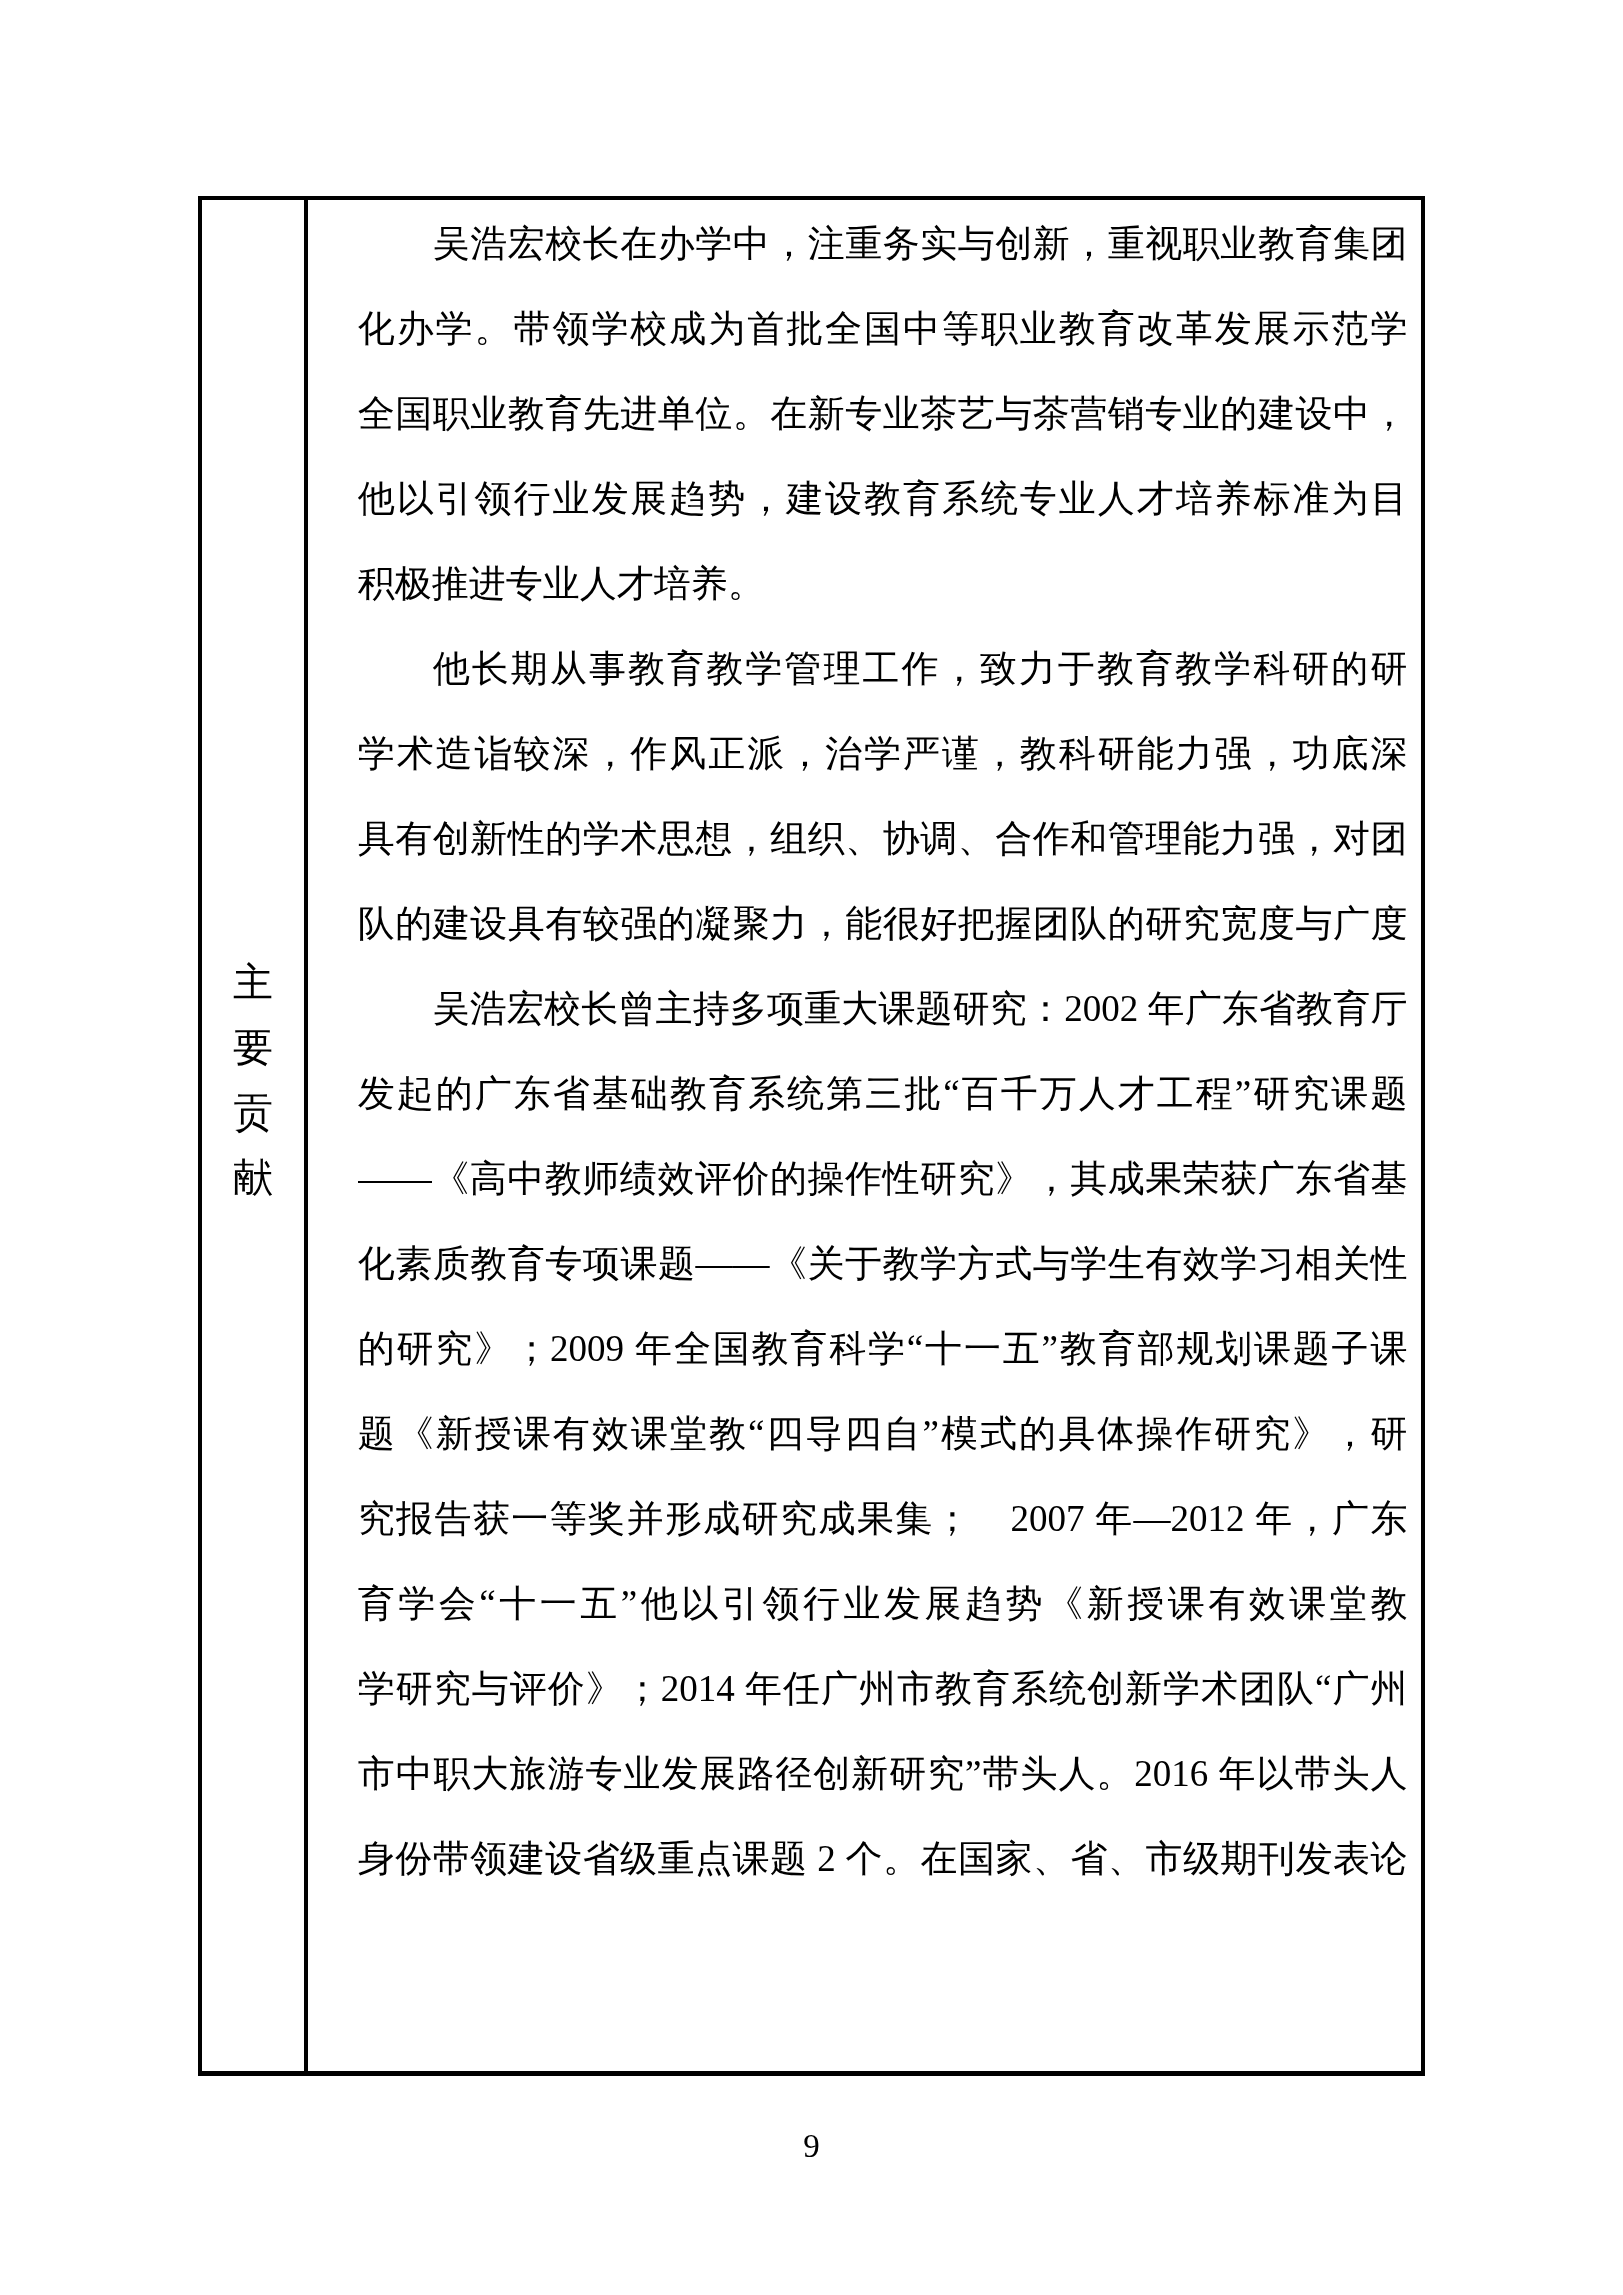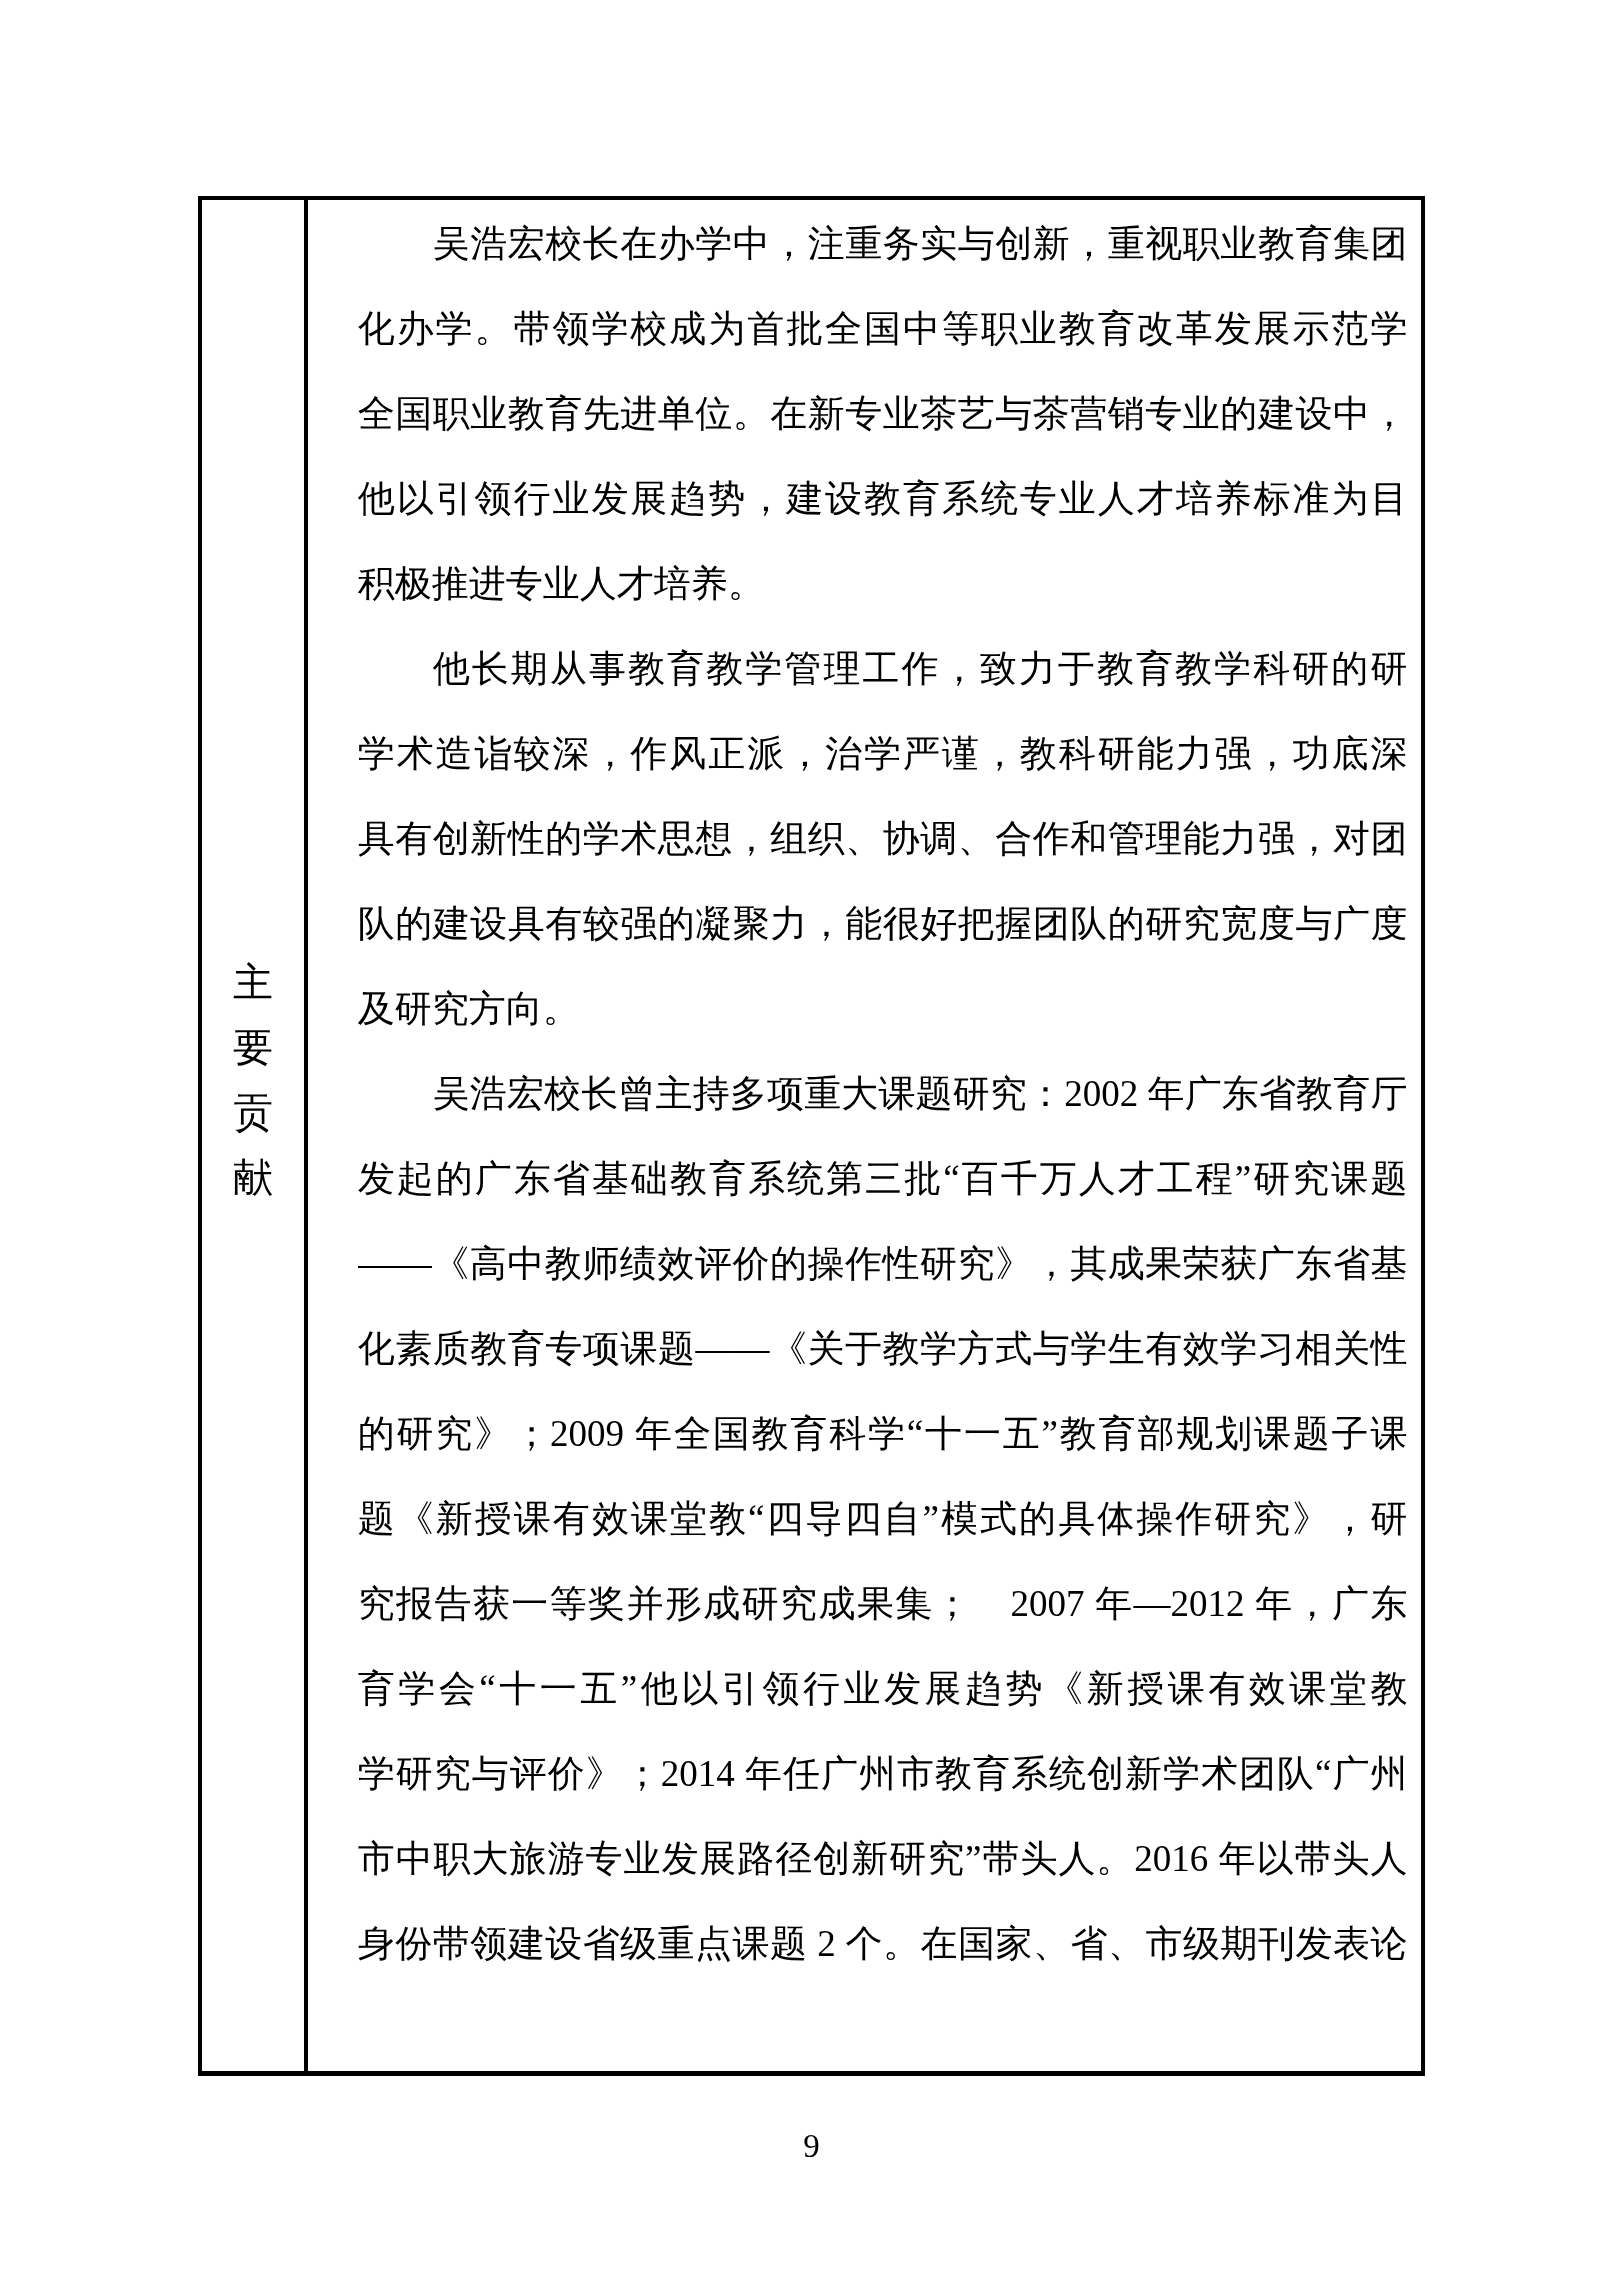--- a/index.html
+++ b/index.html
@@ -88,21 +88,20 @@
           <div class="text-line">化办学。带领学校成为首批全国中等职业教育改革发展示范学校、</div>
           <div class="text-line">全国职业教育先进单位。在新专业茶艺与茶营销专业的建设中，</div>
           <div class="text-line">他以引领行业发展趋势，建设教育系统专业人才培养标准为目标，</div>
           <div class="text-line para-end">积极推进专业人才培养。</div>
         </div>
         <div class="para">
           <div class="text-line first-line">他长期从事教育教学管理工作，致力于教育教学科研的研究，</div>
           <div class="text-line">学术造诣较深，作风正派，治学严谨，教科研能力强，功底深厚，</div>
           <div class="text-line">具有创新性的学术思想，组织、协调、合作和管理能力强，对团</div>
           <div class="text-line">队的建设具有较强的凝聚力，能很好把握团队的研究宽度与广度</div>
-          <div class="text-line para-end">及研究方向。</div>
         </div>
         <div class="para">
           <div class="text-line first-line">吴浩宏校长曾主持多项重大课题研究：2002 年广东省教育厅</div>
           <div class="text-line">发起的广东省基础教育系统第三批“百千万人才工程”研究课题</div>
           <div class="text-line">——《高中教师绩效评价的操作性研究》，其成果荣获广东省基</div>
           <div class="text-line">化素质教育专项课题——《关于教学方式与学生有效学习相关性</div>
           <div class="text-line">的研究》；2009 年全国教育科学“十一五”教育部规划课题子课</div>
           <div class="text-line">题《新授课有效课堂教“四导四自”模式的具体操作研究》，研</div>
           <div class="text-line">究报告获一等奖并形成研究成果集；　2007 年—2012 年，广东教</div>
           <div class="text-line">育学会“十一五”他以引领行业发展趋势《新授课有效课堂教</div>

